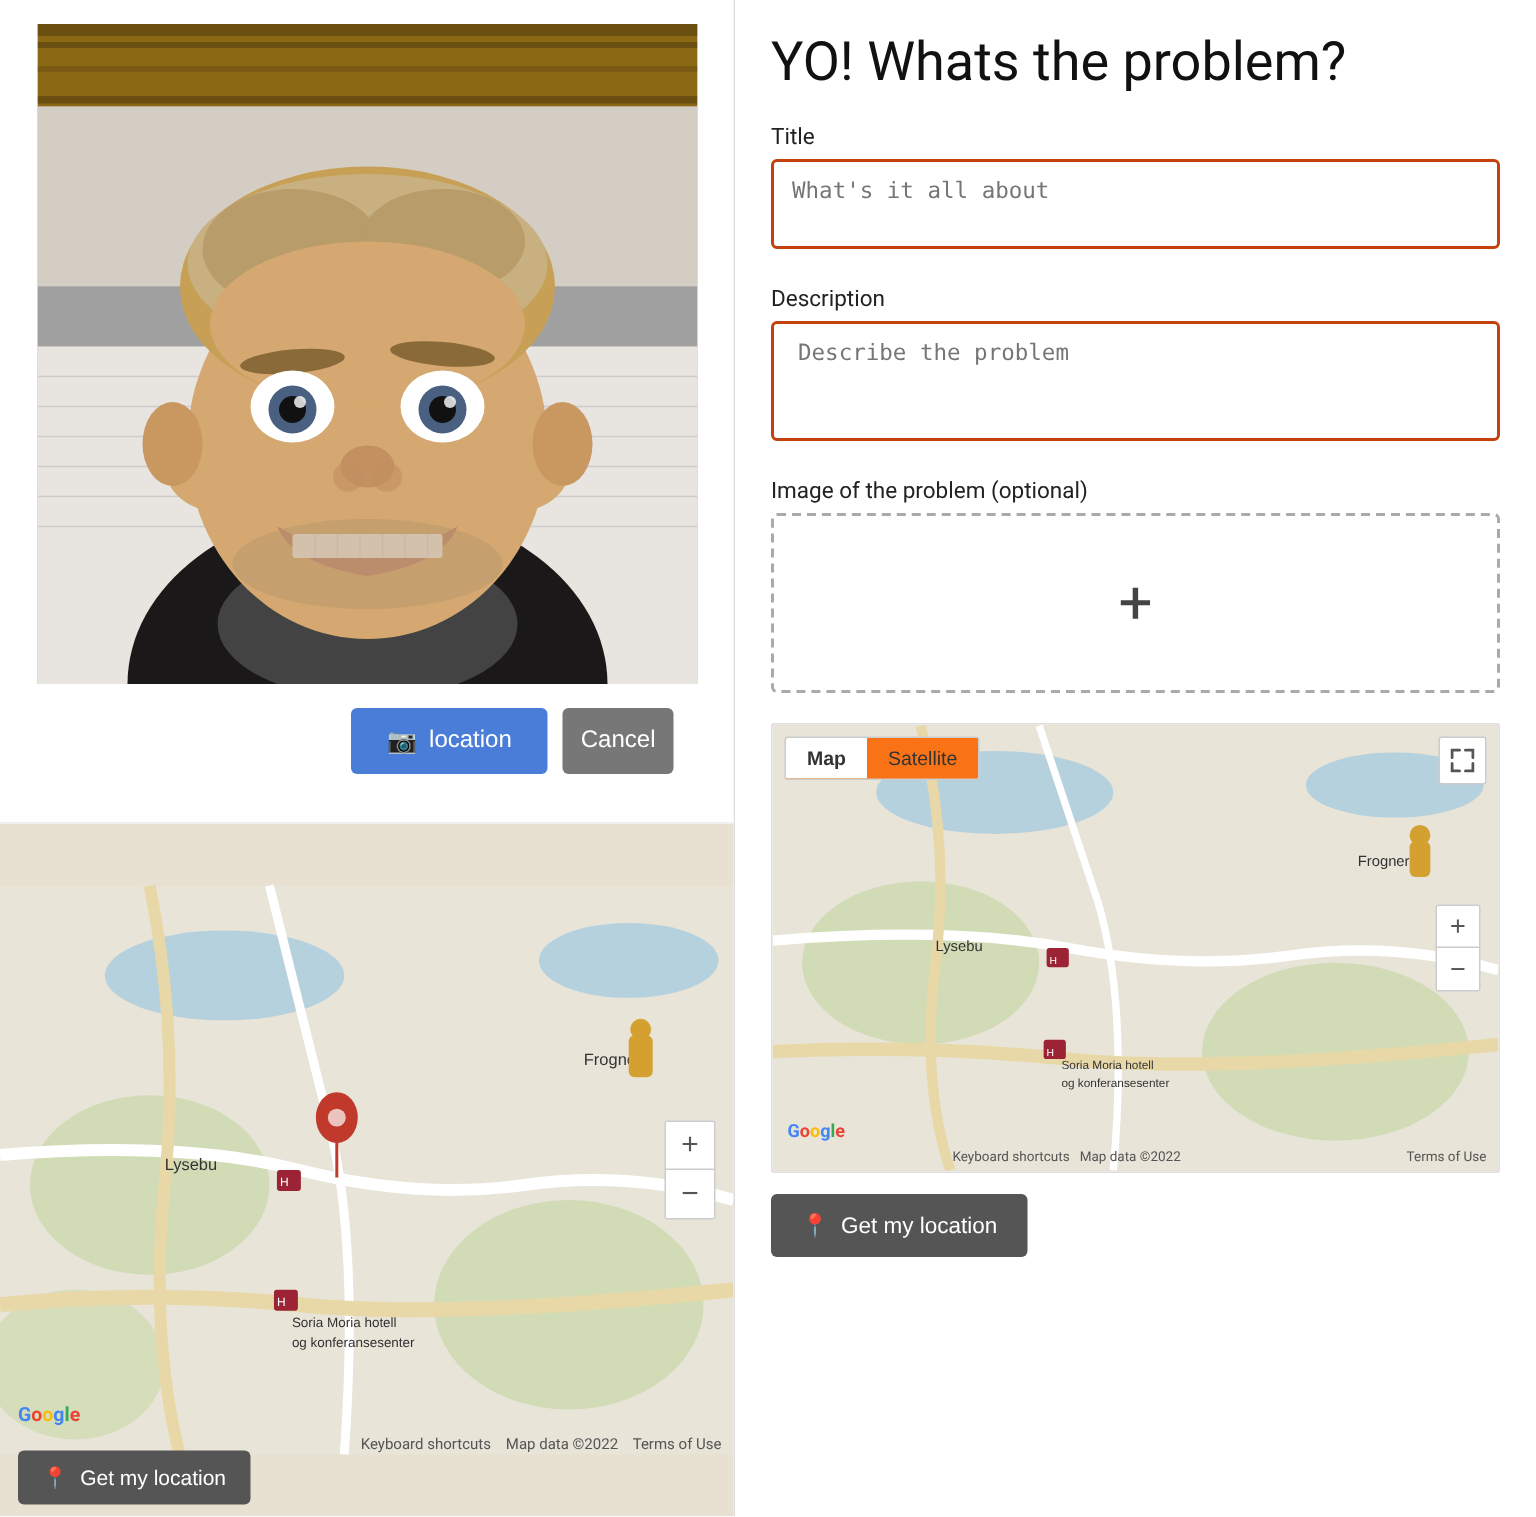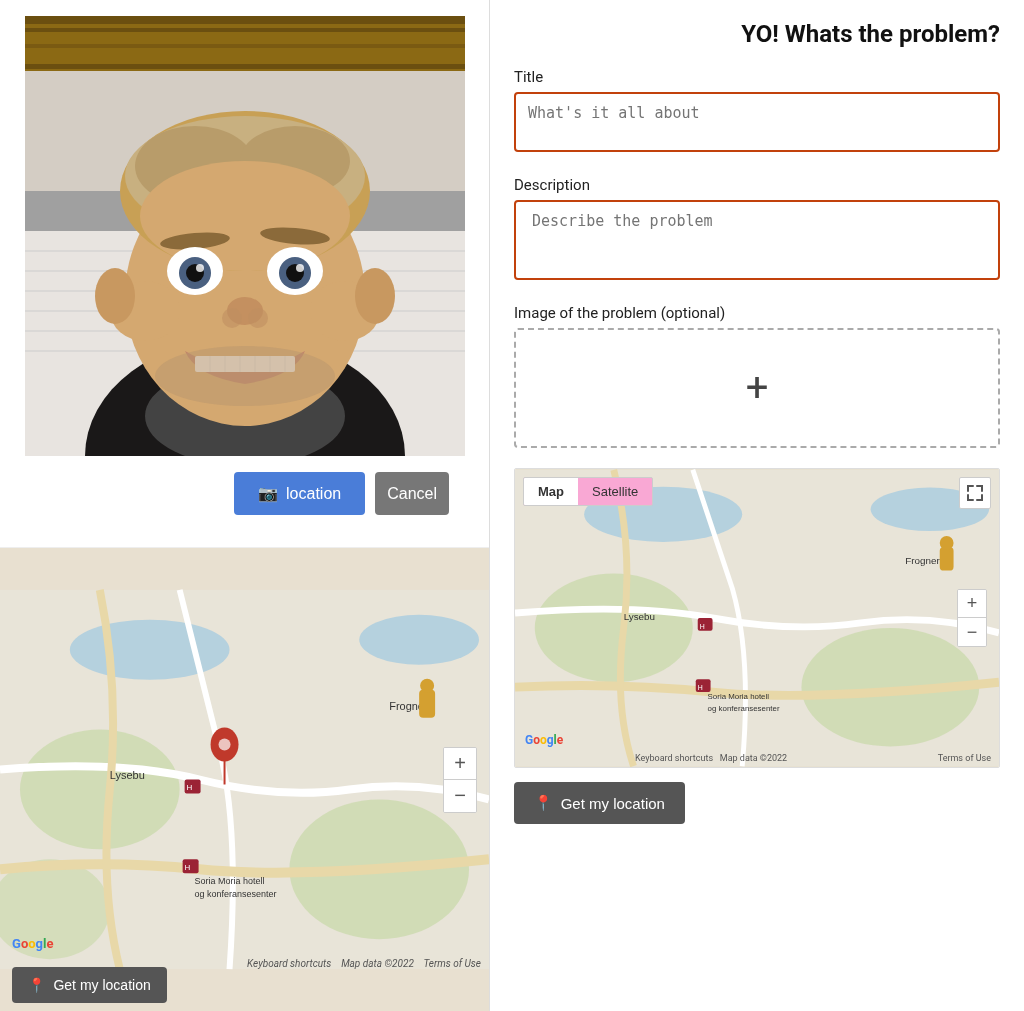--- a/index.html
+++ b/index.html
@@ -127,21 +127,20 @@
     .google-logo-left .g2 { color: #4285f4; }
     .google-logo-left .l { color: #34a853; }
     .google-logo-left .e { color: #ea4335; }
 
     .map-footer-left {
       position: absolute;
       bottom: 42px;
       right: 8px;
       font-size: 10px;
       color: #555;
-      font-style: italic;
     }
 
     .get-location-btn-left {
       position: absolute;
       bottom: 8px;
       left: 12px;
       background: #555;
       color: #fff;
       border: none;
       border-radius: 4px;
@@ -155,25 +154,24 @@
 
     
     .right-panel {
       flex: 1;
       padding: 20px 24px;
       overflow-y: auto;
       background: #fff;
     }
 
     .form-title {
-      font-size: 24px;
-      font-weight: bold;
+      font-size: 36px;
+      font-weight: normal;
       color: #111;
       margin-bottom: 20px;
-      text-align: right;
     }
 
     .form-label {
       font-size: 15px;
       color: #222;
       margin-bottom: 6px;
       display: block;
     }
 
     .form-input,
@@ -234,21 +232,21 @@
       border: 1px solid #ddd;
       border-radius: 2px;
       overflow: hidden;
     }
 
     .map-type-bar {
       position: absolute;
       top: 8px;
       left: 8px;
       display: flex;
-      background: #f9a8d4;
+      background: #f97316;
       border: 1px solid #ccc;
       border-radius: 2px;
       z-index: 10;
       overflow: hidden;
     }
 
     .map-type-btn {
       padding: 6px 14px;
       font-size: 13px;
       border: none;

